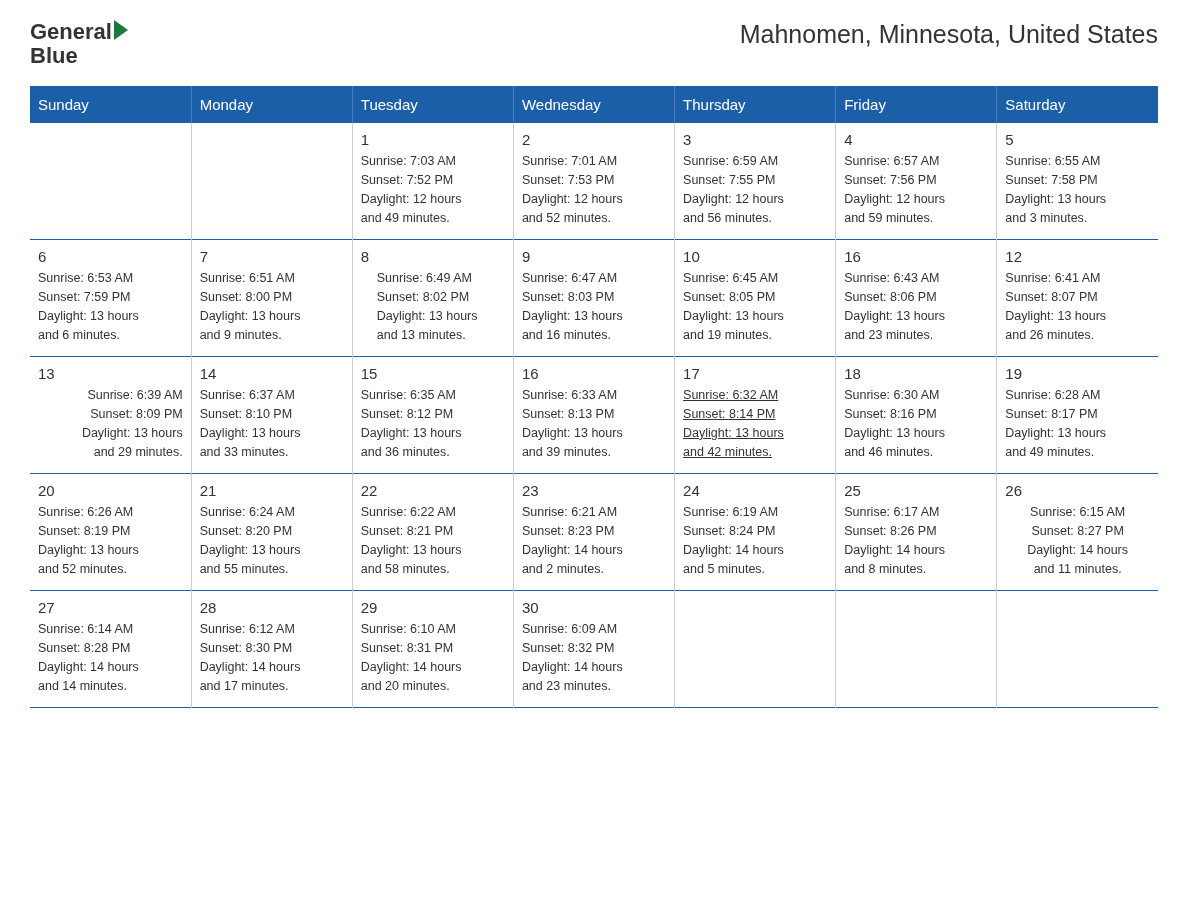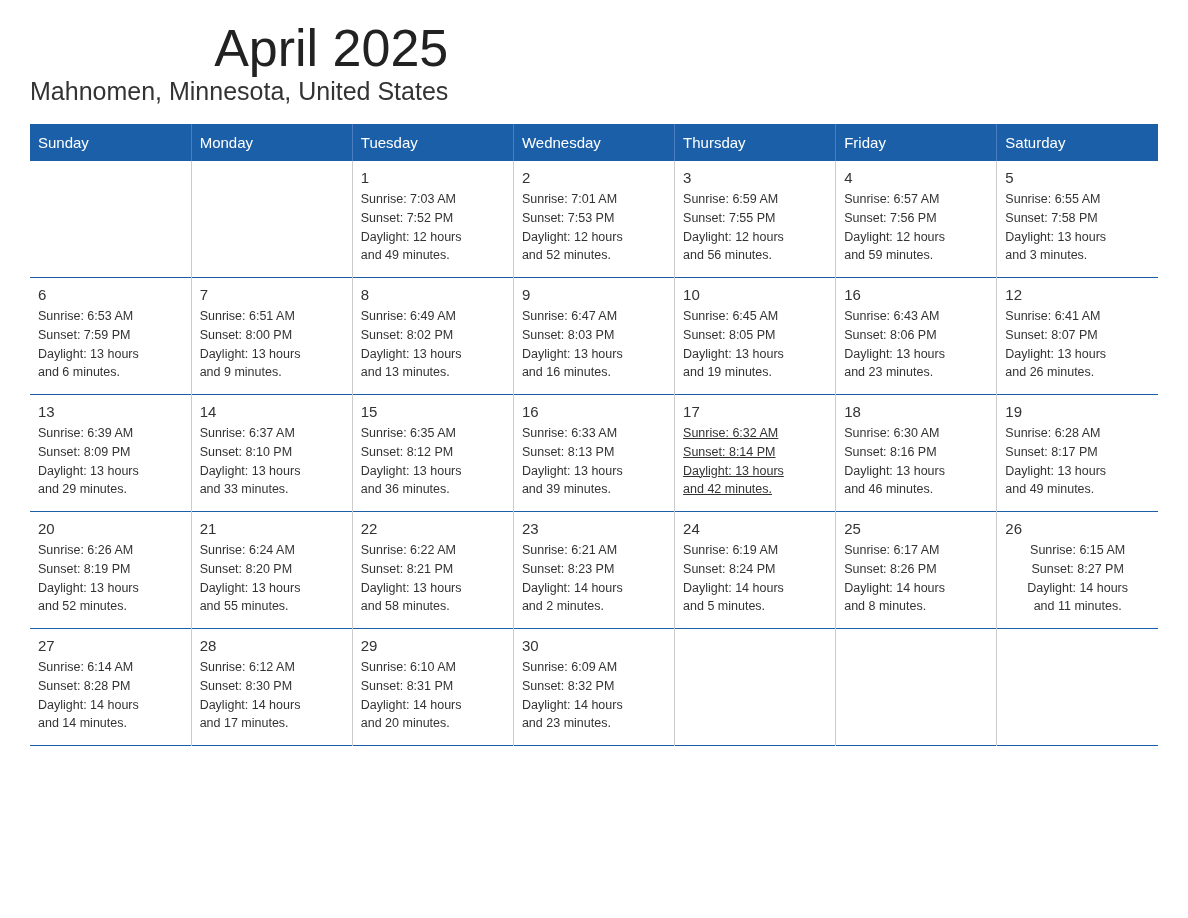--- a/index.html
+++ b/index.html
@@ -90,22 +90,28 @@
     .day-info {
       font-size: 12.5px;
       line-height: 1.5;
       color: #333;
     }
   </style>
 </head>
 <body>
 
 <div class="header">
+  <div class="logo">
+    <div style="display:flex;align-items:center;">
+      <span class="logo-text">General</span>
+      <span class="logo-arrow"></span>
+    </div>
+    <span class="logo-text blue">Blue</span>
+  </div>
   <div class="title-block">
-    <h1>April 2025</h1>
     <h2>Mahnomen, Minnesota, United States</h2>
   </div>
 </div>
 
 <table>
   <thead>
     <tr>
     <th>Sunday</th>
         <th>Monday</th>
         <th>Tuesday</th>
@@ -165,21 +171,21 @@
         </td>
         <td>
           <span class="day-num">7</span>
           <div class="day-info" style="white-space: pre-line;">Sunrise: 6:51 AM
 Sunset: 8:00 PM
 Daylight: 13 hours
 and 9 minutes.</div>
         </td>
         <td>
           <span class="day-num">8</span>
-          <div class="day-info" style="white-space: pre-line;">Sunrise: 6:49 AM
+          <div class="day-info" style="white-space: pre-line; margin-left: 16px;">Sunrise: 6:49 AM
 Sunset: 8:02 PM
 Daylight: 13 hours
 and 13 minutes.</div>
         </td>
         <td>
           <span class="day-num">9</span>
           <div class="day-info" style="white-space: pre-line;">Sunrise: 6:47 AM
 Sunset: 8:03 PM
 Daylight: 13 hours
 and 16 minutes.</div>
@@ -202,21 +208,21 @@
           <span class="day-num">12</span>
           <div class="day-info" style="white-space: pre-line;">Sunrise: 6:41 AM
 Sunset: 8:07 PM
 Daylight: 13 hours
 and 26 minutes.</div>
         </td>
       </tr>
       <tr>
         <td>
           <span class="day-num">13</span>
-          <div class="day-info" style="white-space: pre-line;">Sunrise: 6:39 AM
+          <div class="day-info" style="white-space: pre-line; text-align: right;">Sunrise: 6:39 AM
 Sunset: 8:09 PM
 Daylight: 13 hours
 and 29 minutes.</div>
         </td>
         <td>
           <span class="day-num">14</span>
           <div class="day-info" style="white-space: pre-line;">Sunrise: 6:37 AM
 Sunset: 8:10 PM
 Daylight: 13 hours
 and 33 minutes.</div>

